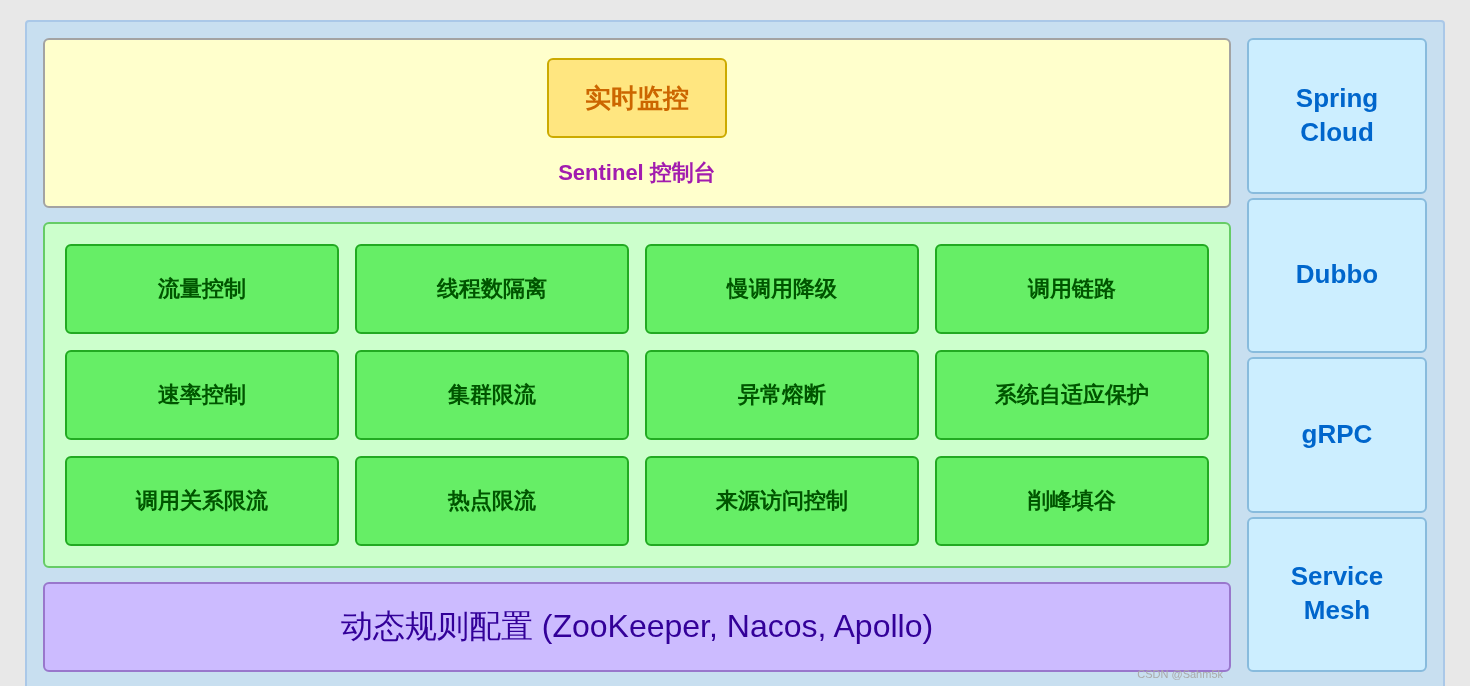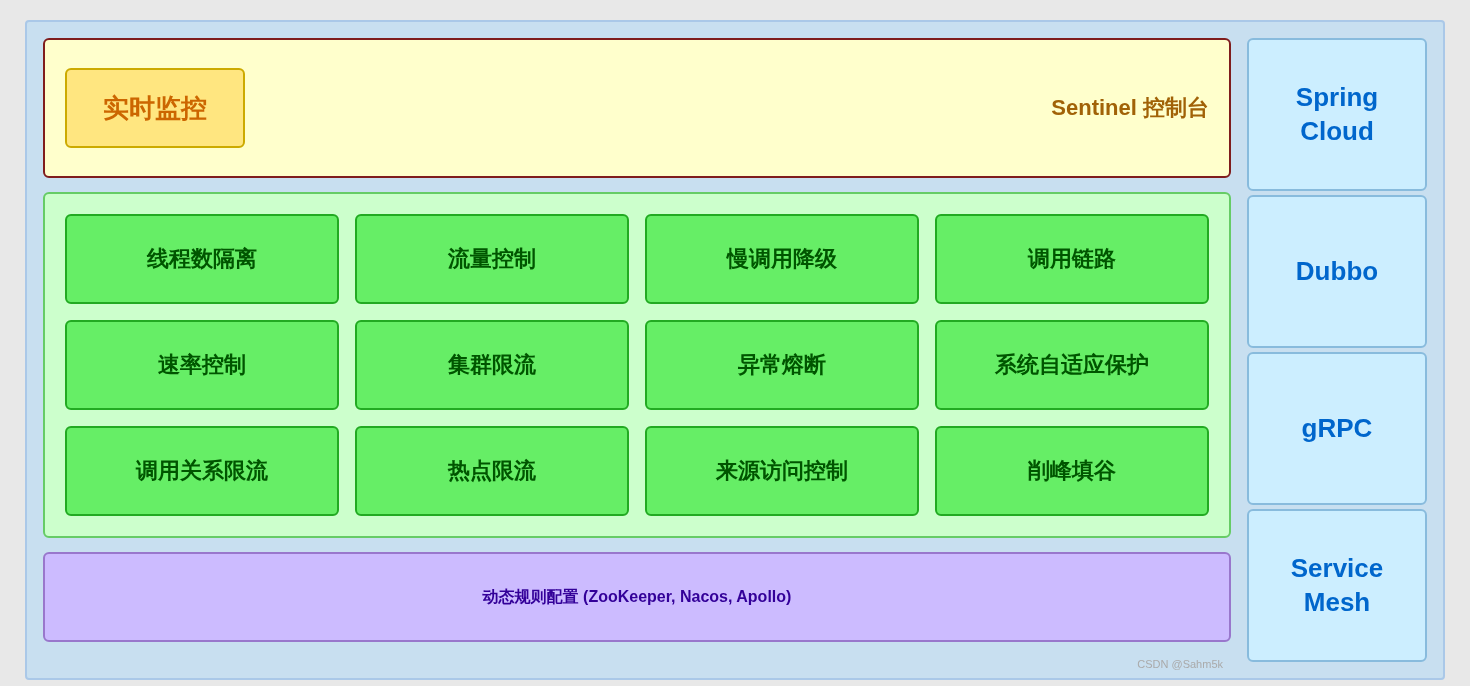--- a/index.html
+++ b/index.html
@@ -25,25 +25,25 @@
     }
     .main-content {
       flex: 1;
       display: flex;
       flex-direction: column;
       gap: 14px;
     }
     
     .sentinel-panel {
       background: #ffffcc;
-      border: 2px solid #7f1d1d;
+      border: 2px solid #a3a3a3;
       border-radius: 6px;
       padding: 18px 20px;
       display: flex;
-      flex-direction: row;
+      flex-direction: column;
       align-items: center;
       gap: 20px;
       min-height: 140px;
     }
     .sentinel-boxes {
       display: flex;
       flex-direction: row;
       gap: 20px;
       flex: 1;
     }
@@ -56,21 +56,21 @@
       justify-content: center;
       font-size: 26px;
       font-weight: bold;
       color: #cc6600;
       padding: 18px 30px;
       min-width: 180px;
       min-height: 80px;
     }
     .sentinel-label {
       font-size: 22px;
-      color: #a16207;
+      color: #a21caf;
       font-weight: bold;
       white-space: nowrap;
     }
     
     .features-panel {
       background: #ccffcc;
       border: 2px solid #66cc66;
       border-radius: 6px;
       padding: 20px;
       display: flex;
@@ -101,22 +101,22 @@
       background: #ccbbff;
       border: 2px solid #9977cc;
       border-radius: 6px;
       display: flex;
       align-items: center;
       justify-content: center;
       min-height: 90px;
       padding: 20px;
     }
     .bottom-panel-text {
-      font-size: 16px;
-      font-weight: bold;
+      font-size: 32px;
+      font-weight: normal;
       color: #330099;
     }
     
     .right-sidebar {
       display: flex;
       flex-direction: column;
       gap: 4px;
       width: 180px;
     }
     .sidebar-item {
@@ -161,24 +161,24 @@
           <span>实时监控</span>
         </div>
       </div>
       <div class="sentinel-label">Sentinel 控制台</div>
     </div>
 
     <div class="features-panel">
 
       <div class="features-row">
         <div class="feature-box">
+          <span>流量控制</span>
+        </div>
+        <div class="feature-box">
           <span>线程数隔离</span>
-        </div>
-        <div class="feature-box">
-          <span>流量控制</span>
         </div>
         <div class="feature-box">
           <span>慢调用降级</span>
         </div>
         <div class="feature-box">
           <span>调用链路</span>
         </div>
       </div>
 
       <div class="features-row">

